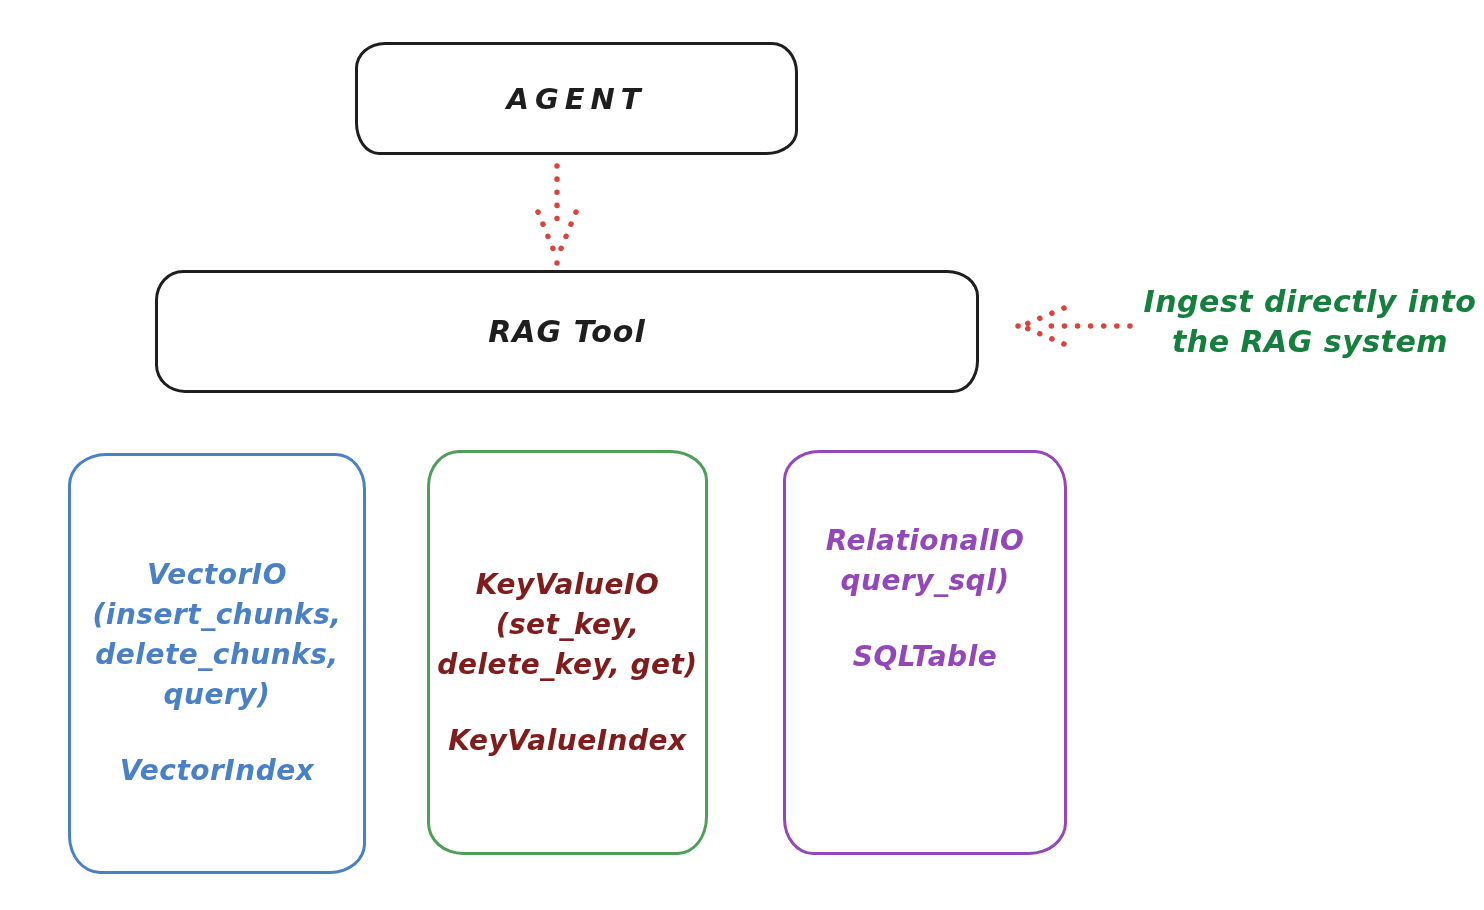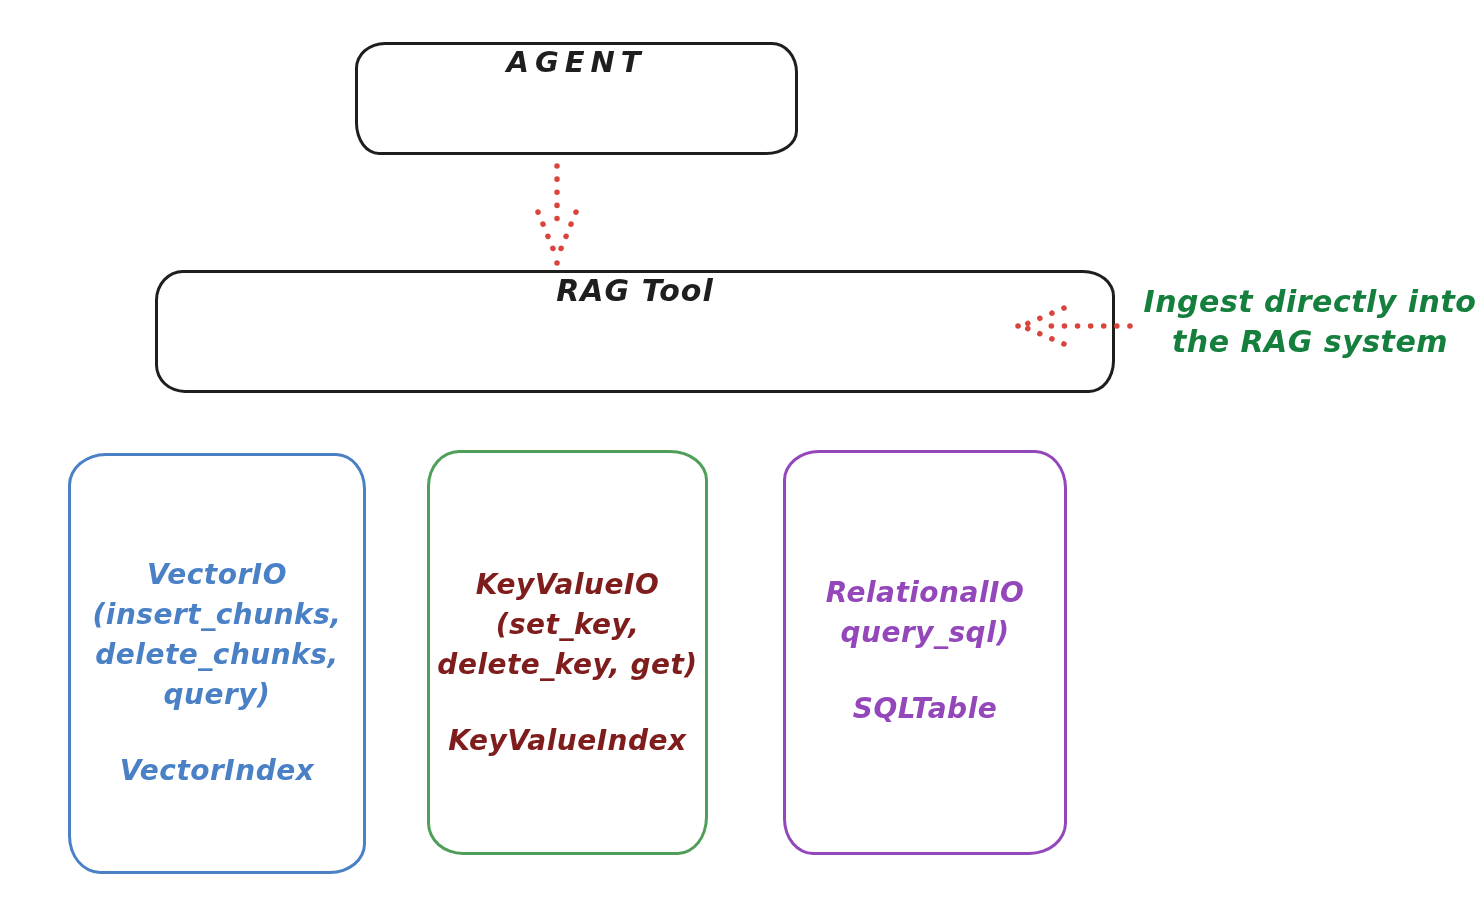--- a/index.html
+++ b/index.html
@@ -13,39 +13,40 @@
     width: 1484px;
     height: 910px;
     background: #ffffff;
     overflow: hidden;
   }
   .box {
     position: absolute;
     background: #ffffff;
     border: 3px solid #1e1e1e;
     display: flex;
+    align-items: center;
     justify-content: center;
     box-sizing: border-box;
   }
   
   .agent-box {
     left: 355px; top: 42px;
     width: 443px; height: 113px;
     border-radius: 30px 26px 32px 24px / 26px 30px 24px 32px;
   }
   .agent-box .label {
     font-size: 29px;
     font-weight: 700;
     letter-spacing: 6px;
     color: #1e1e1e;
     font-style: italic;
   }
   .ragtool-box {
     left: 155px; top: 270px;
-    width: 960px; height: 123px;
+    width: 824px; height: 123px;
     border-radius: 28px 32px 26px 30px / 30px 26px 32px 28px;
   }
   .ragtool-box .label {
     font-size: 30px;
     font-weight: 600;
     letter-spacing: 1px;
     color: #1e1e1e;
     font-style: italic;
   }
   .arrow {
@@ -86,21 +87,21 @@
   .backend-keyvalue {
     left: 427px; top: 450px;
     width: 281px; height: 405px;
     border-radius: 32px 38px 30px 36px / 36px 30px 38px 32px;
     padding-top: 112px;
   }
   .backend-relational {
     left: 783px; top: 450px;
     width: 284px; height: 405px;
     border-radius: 36px 32px 38px 30px / 30px 38px 32px 36px;
-    padding-top: 120px;
+    padding-top: 68px;
   }
   .index-label {
     margin-top: 36px;
   }
 </style>
 </head>
 <body>
 
 <div class="canvas">
 

